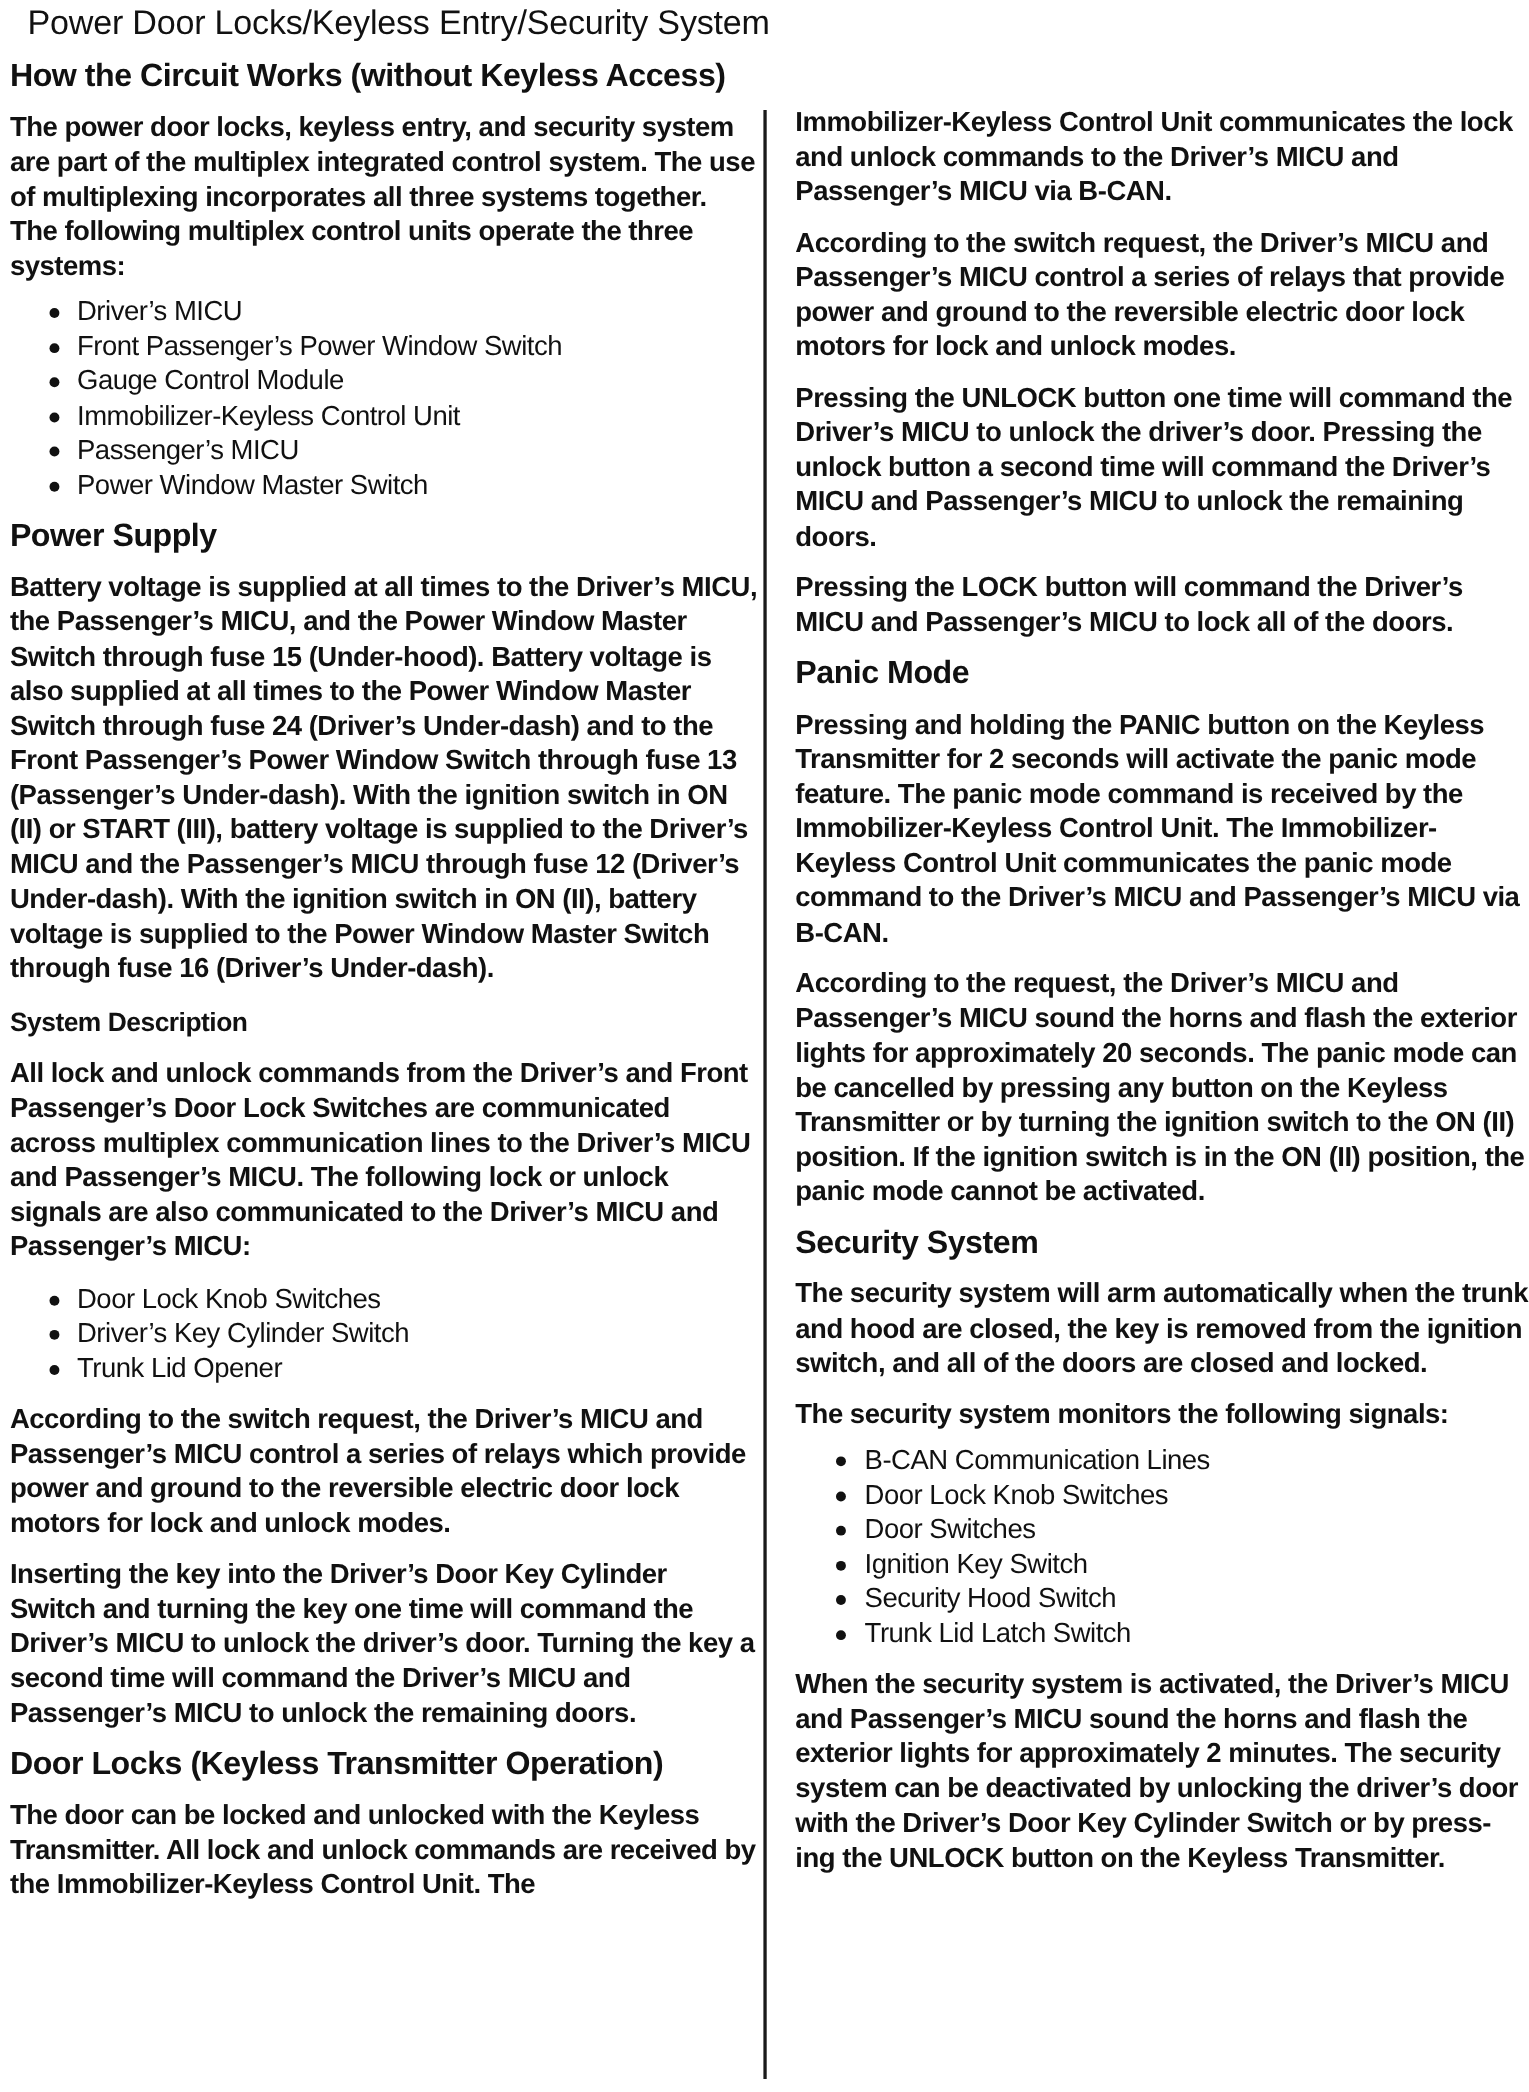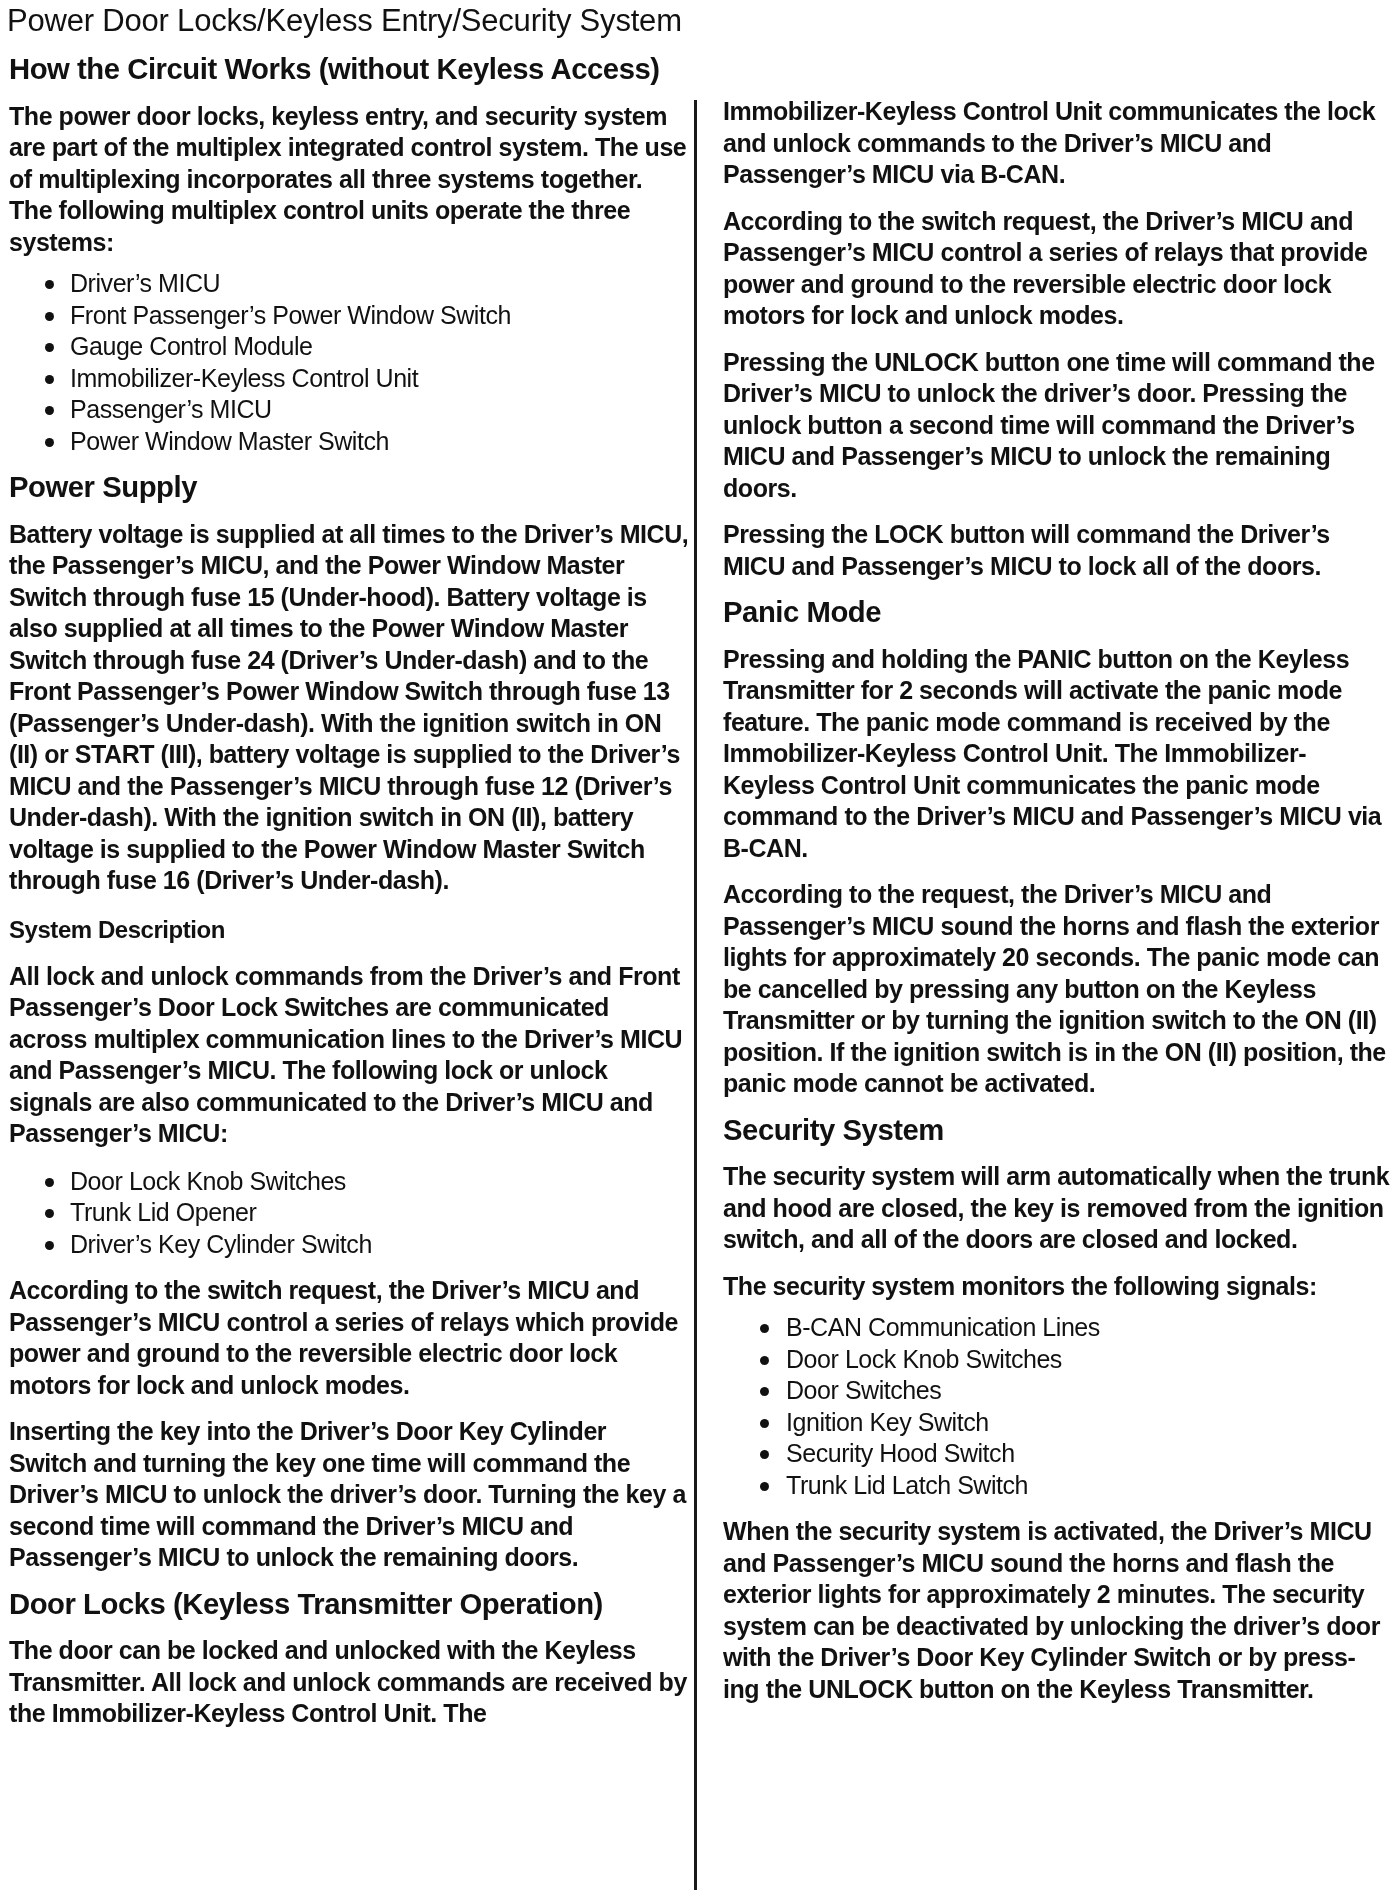--- a/index.html
+++ b/index.html
@@ -1,21 +1,21 @@
 <!DOCTYPE html>
 <html><head>
 <meta charset="utf-8">
 <style>
   html, body { margin: 0; padding: 0; background: #ffffff; }
   body {
     width: 1390px; height: 1902px; position: relative; overflow: hidden;
     font-family: "Liberation Sans", sans-serif; color: #111111;
   }
   .title {
-    position: absolute; left: 7px; top: 2px;
+    position: absolute; left: 25px; top: 2px;
     font-size: 31px; line-height: 38px; margin: 0; font-weight: normal;
     letter-spacing: -0.2px;
   }
   .col {
     position: absolute; top: 0;
     font-size: 25px; line-height: 31.5px;
     letter-spacing: -0.45px;
   }
   .col-left { left: 9px; width: 680px; top: 54px; }
   .col-right { left: 723px; width: 668px; top: 96px; }
@@ -58,22 +58,22 @@
     <li>Immobilizer-Keyless Control Unit</li>
     <li>Passenger’s MICU</li>
     <li>Power Window Master Switch</li>
   </ul>
   <h3 class="subhead">Power Supply</h3>
   <p class="para">Battery voltage is supplied at all times to the Driver’s MICU, the Passenger’s MICU, and the Power Window Master Switch through fuse 15 (Under-hood). Battery voltage is also supplied at all times to the Power Window Master Switch through fuse 24 (Driver’s Under-dash) and to the Front Passenger’s Power Window Switch through fuse 13 (Passenger’s Under-dash). With the ignition switch in ON (II) or START (III), battery voltage is supplied to the Driver’s MICU and the Passenger’s MICU through fuse 12 (Driver’s Under-dash). With the ignition switch in ON (II), battery voltage is supplied to the Power Window Master Switch through fuse 16 (Driver’s Under-dash).</p>
   <h2 class="section">System Description</h2>
   <p class="para" style="margin-bottom:16px">All lock and unlock commands from the Driver’s and Front Passenger’s Door Lock Switches are communicated across multiplex communication lines to the Driver’s MICU and Passenger’s MICU. The following lock or unlock signals are also communicated to the Driver’s MICU and Passenger’s MICU:</p>
   <ul class="bullets">
     <li>Door Lock Knob Switches</li>
+    <li>Driver’s Key Cylinder Switch</li>
     <li>Trunk Lid Opener</li>
-    <li>Driver’s Key Cylinder Switch</li>
   </ul>
   <p class="para">According to the switch request, the Driver’s MICU and Passenger’s MICU control a series of relays which provide power and ground to the reversible electric door lock motors for lock and unlock modes.</p>
   <p class="para">Inserting the key into the Driver’s Door Key Cylinder Switch and turning the key one time will command the Driver’s MICU to unlock the driver’s door. Turning the key a second time will command the Driver’s MICU and Passenger’s MICU to unlock the remaining doors.</p>
   <h3 class="subhead">Door Locks (Keyless Transmitter Operation)</h3>
   <p class="para">The door can be locked and unlocked with the Keyless Transmitter. All lock and unlock commands are received by the Immobilizer-Keyless Control Unit. The</p>
 </div>
 
 <div class="col col-right">
   <p class="para">Immobilizer-Keyless Control Unit communicates the lock and unlock commands to the Driver’s MICU and Passenger’s MICU via B-CAN.</p>
   <p class="para">According to the switch request, the Driver’s MICU and Passenger’s MICU control a series of relays that provide power and ground to the reversible electric door lock motors for lock and unlock modes.</p>

